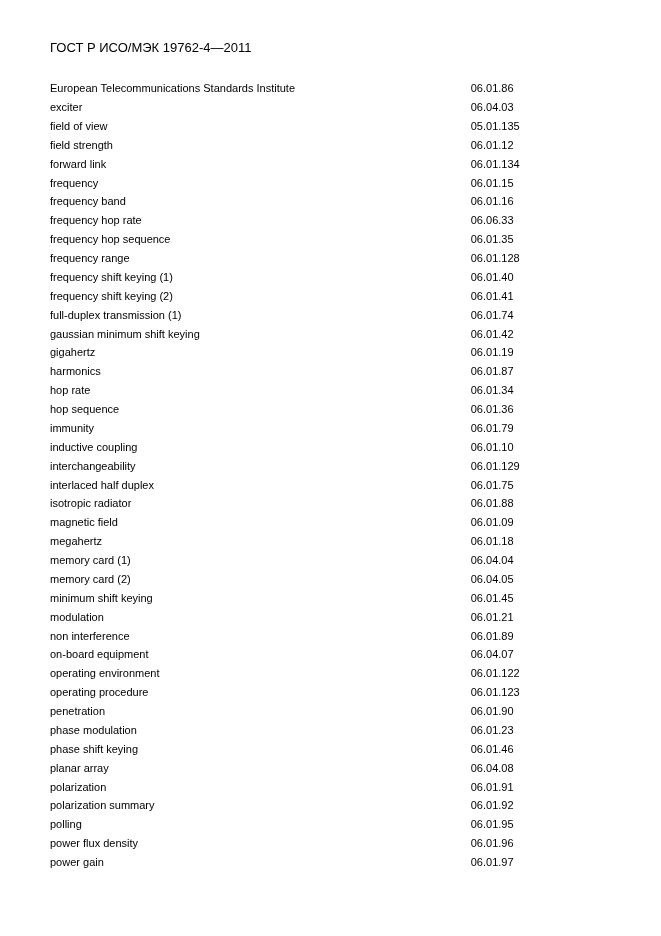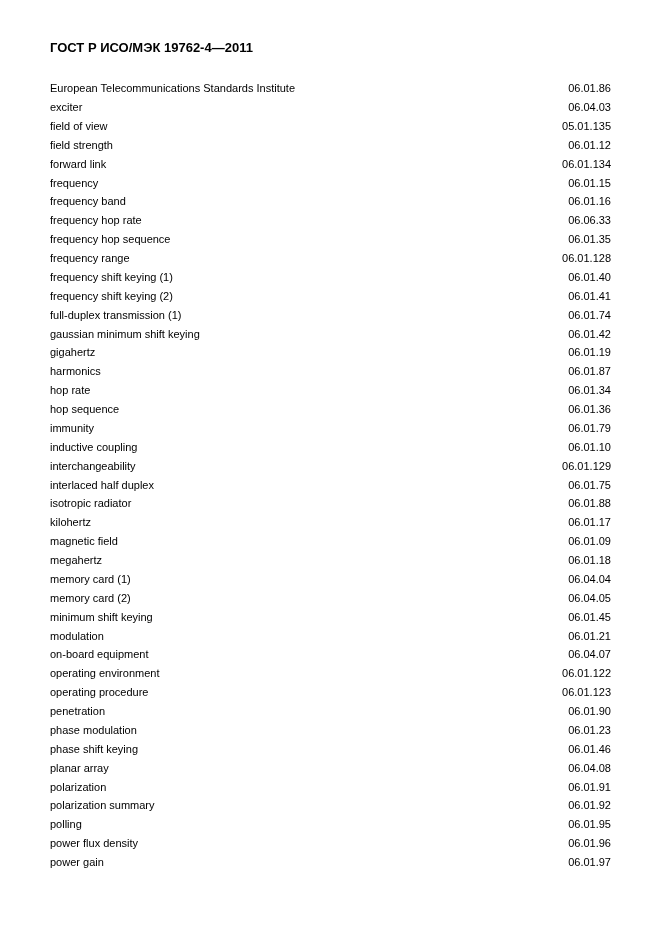--- a/index.html
+++ b/index.html
@@ -7,38 +7,38 @@
       font-family: Arial, sans-serif;
       font-size: 11px;
       background: #fff;
       color: #000;
       width: 661px;
       min-height: 936px;
       padding: 40px 50px;
     }
     h1 {
       font-size: 13px;
-      font-weight: bold;
+      font-weight: normal;
       margin-bottom: 24px;
     }
     .index-table {
       width: 100%;
       border-collapse: collapse;
     }
     .index-table tr td {
       padding: 1.2px 0;
       vertical-align: top;
       line-height: 1.5;
     }
     .index-table tr td:first-child {
       width: 75%;
       margin-left: 6px;
     }
     .index-table tr td:last-child {
-      text-align: right;
+      text-align: left;
       white-space: nowrap;
     }
   </style>
 </head>
 <body>
 
 <h1>ГОСТ Р ИСО/МЭК 19762-4—2011</h1>
 
 <table class="index-table">
   <tbody id="table-body">
@@ -128,24 +128,20 @@
       </tr>
       <tr>
         <td>interlaced half duplex</td>
         <td>06.01.75</td>
       </tr>
       <tr>
         <td>isotropic radiator</td>
         <td>06.01.88</td>
       </tr>
       <tr>
-        <td>kilohertz</td>
-        <td>06.01.17</td>
-      </tr>
-      <tr>
         <td>magnetic field</td>
         <td>06.01.09</td>
       </tr>
       <tr>
         <td>megahertz</td>
         <td>06.01.18</td>
       </tr>
       <tr>
         <td>memory card (1)</td>
         <td>06.04.04</td>
@@ -154,20 +150,24 @@
         <td>memory card (2)</td>
         <td>06.04.05</td>
       </tr>
       <tr>
         <td>minimum shift keying</td>
         <td>06.01.45</td>
       </tr>
       <tr>
         <td>modulation</td>
         <td>06.01.21</td>
+      </tr>
+      <tr>
+        <td>non interference</td>
+        <td>06.01.89</td>
       </tr>
       <tr>
         <td>on-board equipment</td>
         <td>06.04.07</td>
       </tr>
       <tr>
         <td>operating environment</td>
         <td>06.01.122</td>
       </tr>
       <tr>

